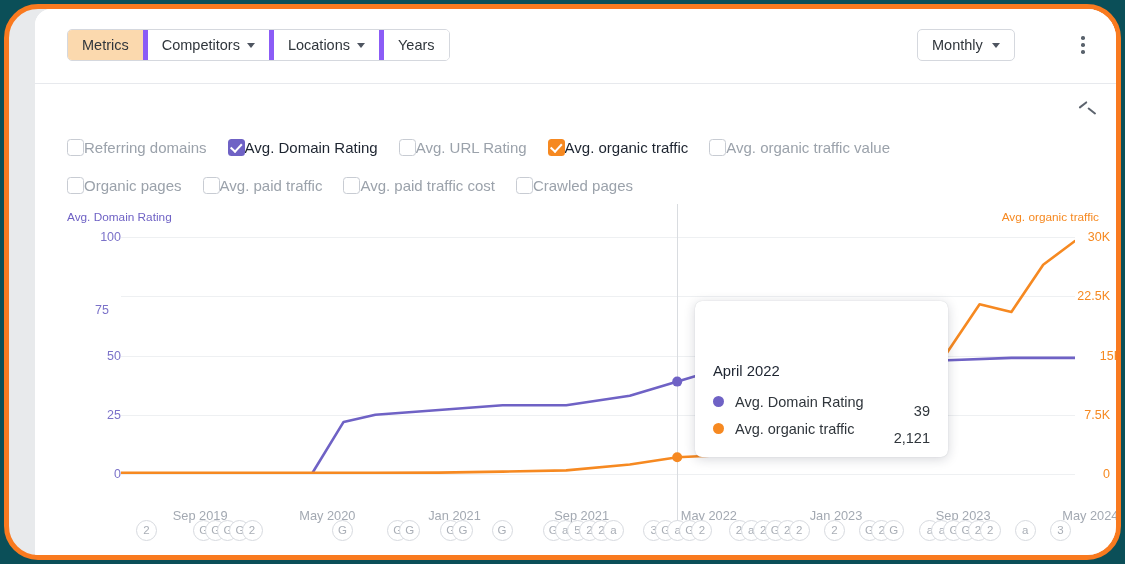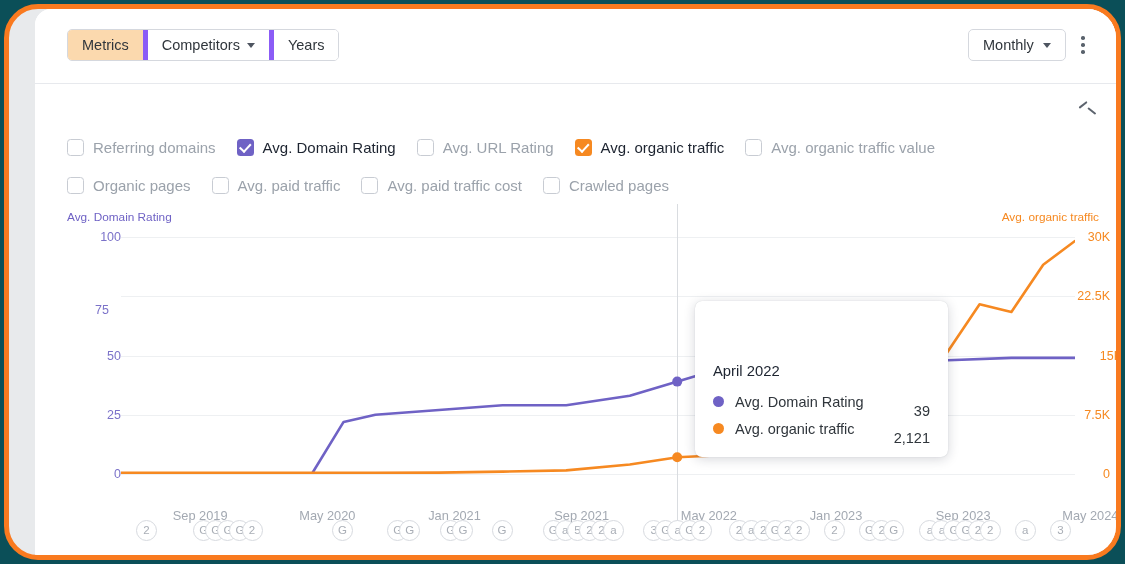--- a/index.html
+++ b/index.html
@@ -81,21 +81,21 @@
     width: 0; height: 0;
     border-left: 4.5px solid transparent;
     border-right: 4.5px solid transparent;
     border-top: 5.5px solid #4e5560;
     display: inline-block;
     margin-top: 1px;
   }
 
   #freq-btn {
     position: absolute;
-    left: 933px; top: 20px;
+    left: 882px; top: 20px;
     height: 32px;
     display: flex;
     align-items: center;
     gap: 9px;
     padding: 0 14px;
     border: 1px solid #d5d8de;
     border-radius: 5px;
     font-size: 14.5px;
     color: #30363c;
     background: #fff;
@@ -146,21 +146,20 @@
   .cb-row {
     display: flex;
     align-items: center;
     padding-left: 32px;
     height: 38px;
     gap: 0px;
   }
   .cb-item {
     display: flex;
     align-items: center;
-    gap: 9px;
     margin-right: 21px;
     cursor: pointer;
     white-space: nowrap;
   }
   .cb-box {
     width: 17px; height: 17px;
     border: 1.6px solid #c8ccd3;
     border-radius: 3.5px;
     background: #fff;
     flex: 0 0 auto;
@@ -285,20 +284,24 @@
   <div id="card">
 
     <div id="toolbar">
 
       <div class="btn-group" id="tabs-group">
         <div class="btn active">
           <span>Metrics</span>
         </div>
         <div class="btn">
           <span>Competitors</span>
+          <span class="caret"></span>
+        </div>
+        <div class="btn">
+          <span>Locations</span>
           <span class="caret"></span>
         </div>
         <div class="btn">
           <span>Years</span>
         </div>
       </div>
 
 
       <div id="freq-btn">
         <span>Monthly</span>

